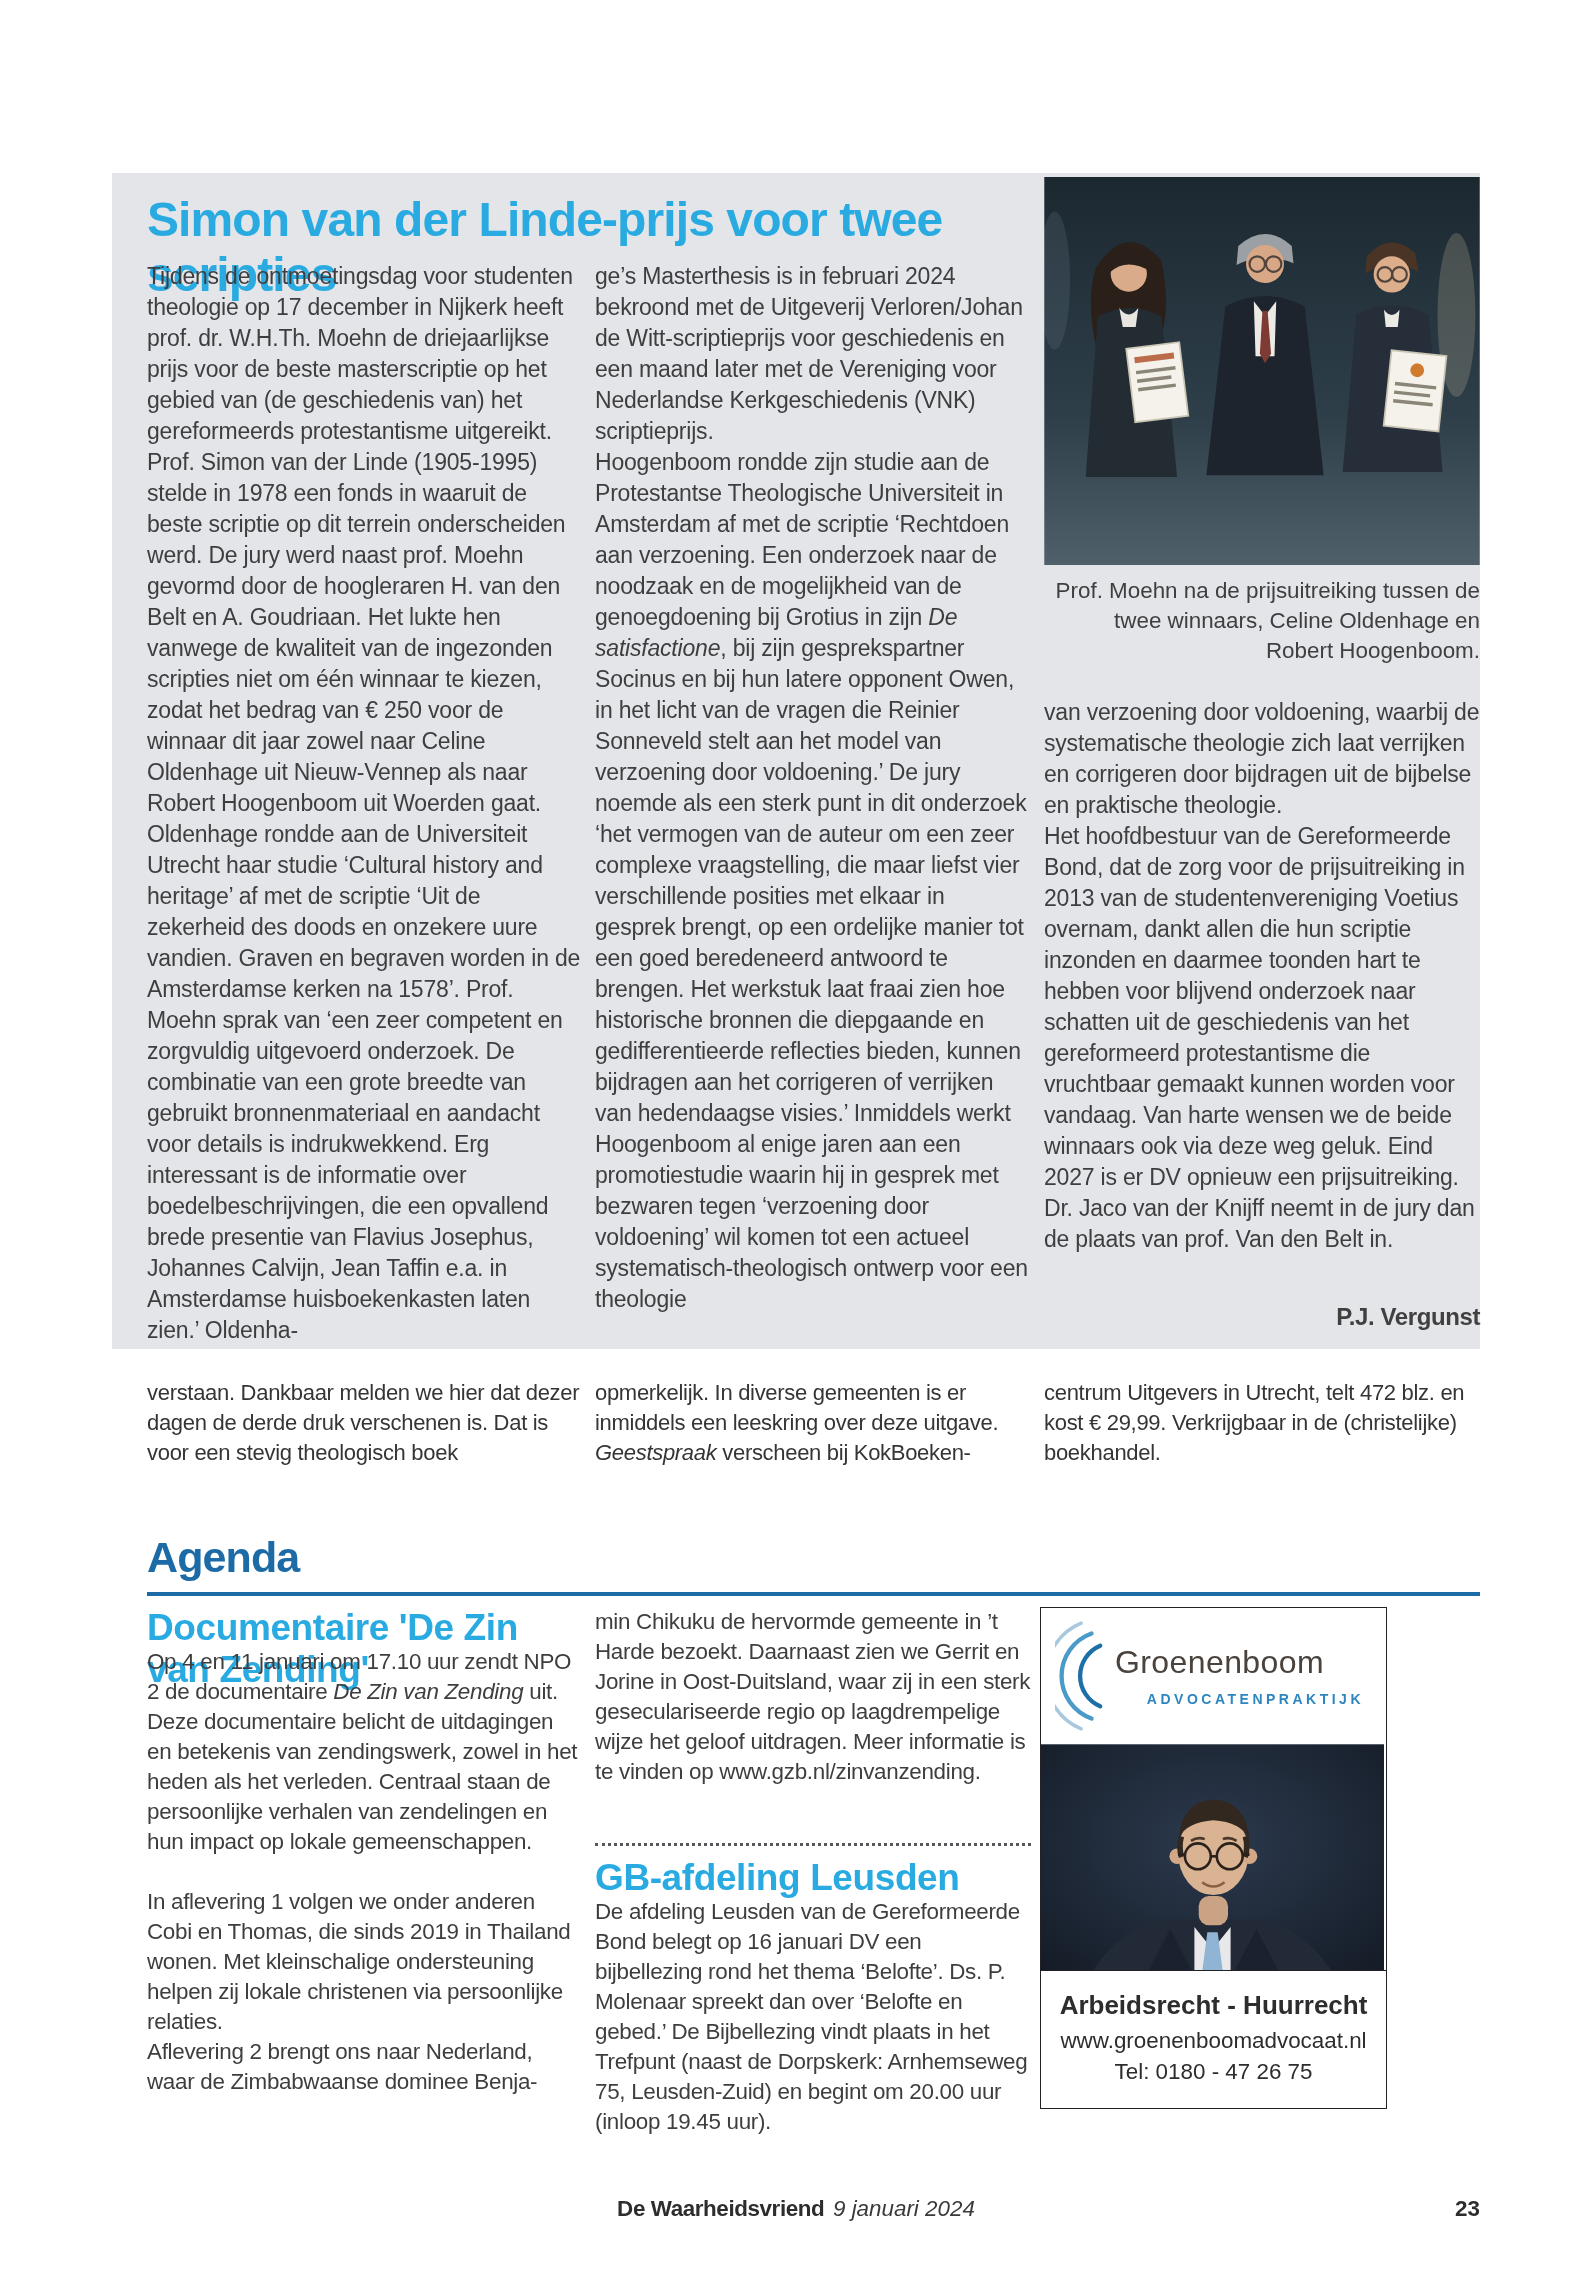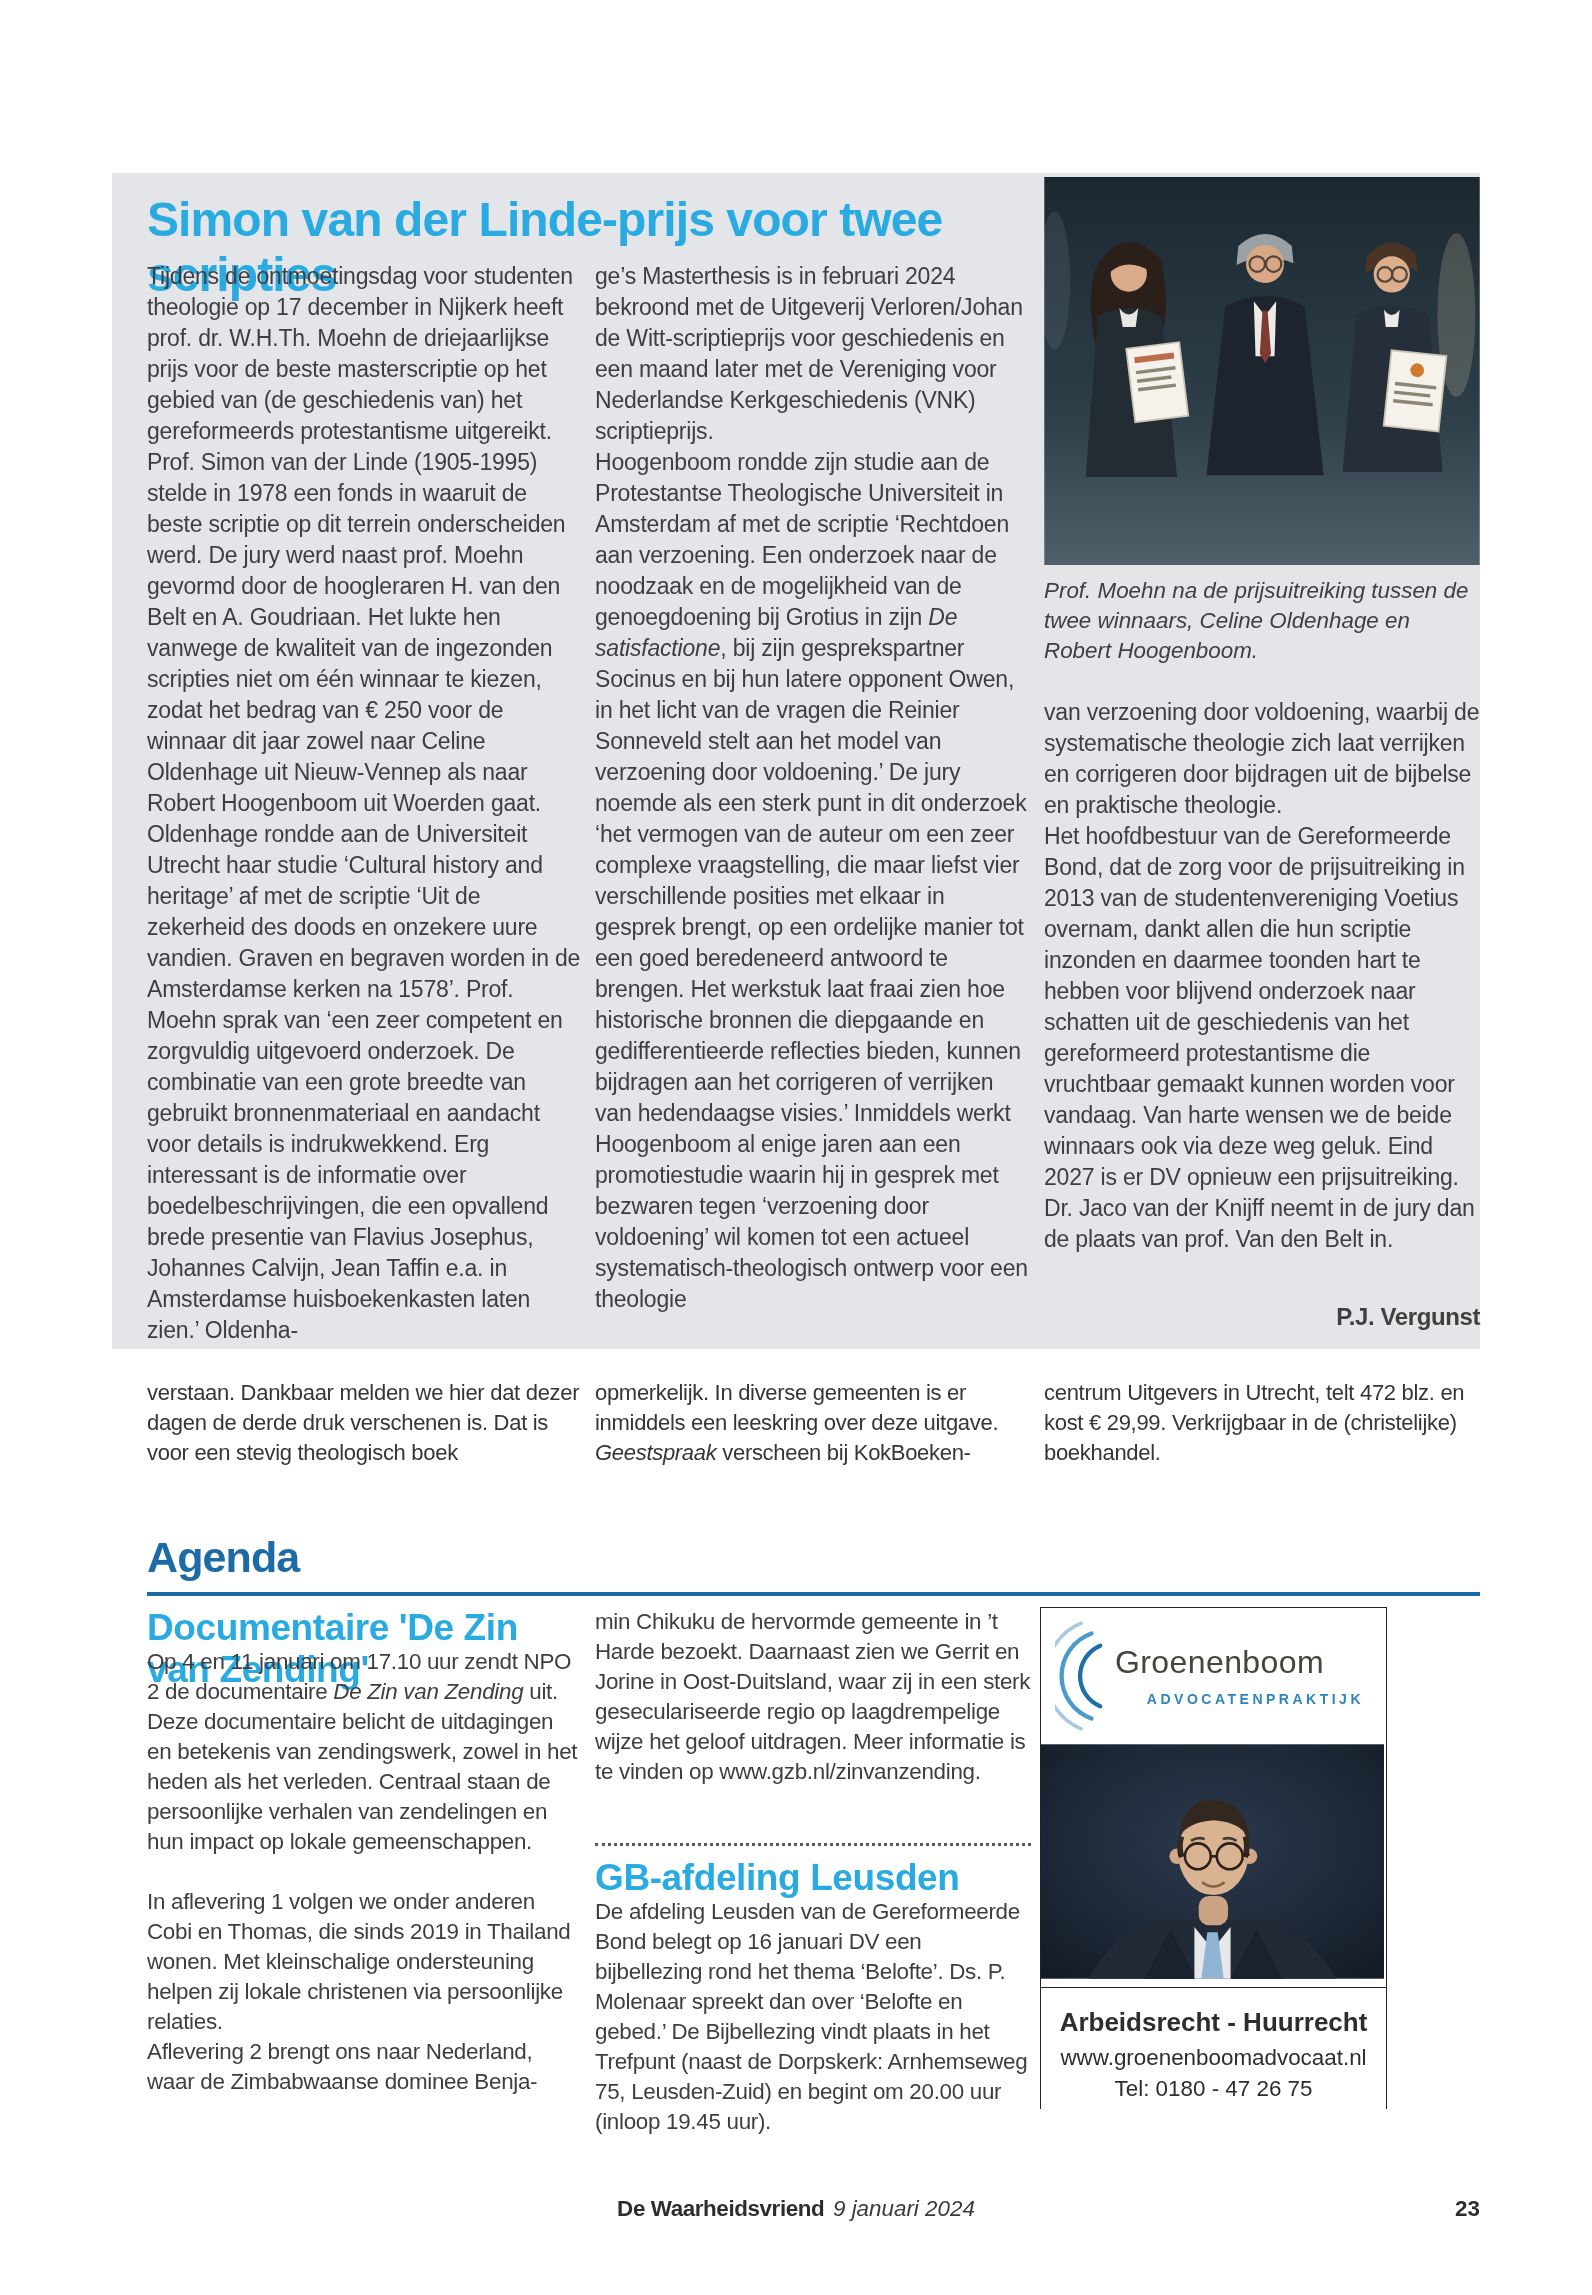--- a/index.html
+++ b/index.html
@@ -12,21 +12,21 @@
   .article-title{left:147px;top:192px;width:949px;font-size:48px;font-weight:700;
                  color:#29abe2;letter-spacing:-0.9px;}
   .bodycol{font-size:23px;line-height:31px;color:#3e3e40;letter-spacing:-0.2px;
            text-align:left;overflow:hidden;}
   .bodycol p{margin:0;}
   .col1{left:147px;top:261px;width:436px;height:1077px;}
   .col2{left:595px;top:261px;width:436px;height:1077px;}
   .col3{left:1044px;top:697px;width:436px;height:601px;}
   .photo{left:1044px;top:177px;width:436px;height:388px;overflow:hidden;}
   .caption{left:1044px;top:576px;width:436px;font-size:22.4px;line-height:30px;
-           font-style:italic;color:#3f3f41;}
+           color:#3f3f41;text-align:right;}
   .byline{left:1044px;top:1303px;width:436px;text-align:right;font-weight:700;
           font-size:24px;color:#404040;letter-spacing:-0.4px;}
 
   
   .strip{font-size:22px;line-height:30px;color:#353537;letter-spacing:-0.3px;overflow:hidden;}
   .strip p{margin:0;}
   .strip1{left:147px;top:1378px;width:436px;height:104px;}
   .strip2{left:595px;top:1378px;width:436px;height:104px;}
   .strip3{left:1044px;top:1378px;width:436px;height:104px;}
 
@@ -48,21 +48,21 @@
   
   .ad{left:1040px;top:1607px;width:347px;height:502px;background:#ffffff;
       border:1.7px solid #222226;box-sizing:border-box;}
   .ad-logo-area{position:absolute;left:0;top:0;width:100%;height:136px;background:#fff;}
   .ad-arcs{position:absolute;left:14px;top:10.4px;width:54px;height:116px;}
   .ad-brand{position:absolute;left:74px;top:36px;width:259px;font-size:32px;font-weight:400;
             color:#4a423c;letter-spacing:0.4px;}
   .ad-tagline{position:absolute;left:74px;top:83px;width:249px;text-align:right;font-size:14px;
               font-weight:700;color:#2e86c1;letter-spacing:3.5px;}
   .ad-photo{position:absolute;left:0;top:136px;width:343px;height:235px;overflow:hidden;}
-  .ad-info{position:absolute;left:0;top:379px;width:100%;height:128px;background:#fff;
+  .ad-info{position:absolute;left:0;top:362px;width:100%;height:128px;background:#fff;
            border-top:1.7px solid #222226;box-sizing:border-box;text-align:center;}
   .ad-services{margin-top:19px;font-size:26px;font-weight:700;color:#2d2d2f;}
   .ad-website{margin-top:7px;font-size:22.4px;color:#2d2d2f;}
   .ad-phone{margin-top:5.2px;font-size:22.4px;color:#2d2d2f;}
 
   
   .footer{left:0;top:2196px;width:1592px;text-align:center;font-size:22.4px;color:#2d2d2f;}
   .footer .mag{font-weight:700;letter-spacing:-0.4px;}
   .footer .date{font-style:italic;margin-left:8.6px;color:#3a3a3c;}
   .pagenum{left:1415px;top:2196px;width:65px;text-align:right;font-size:22.4px;font-weight:600;

